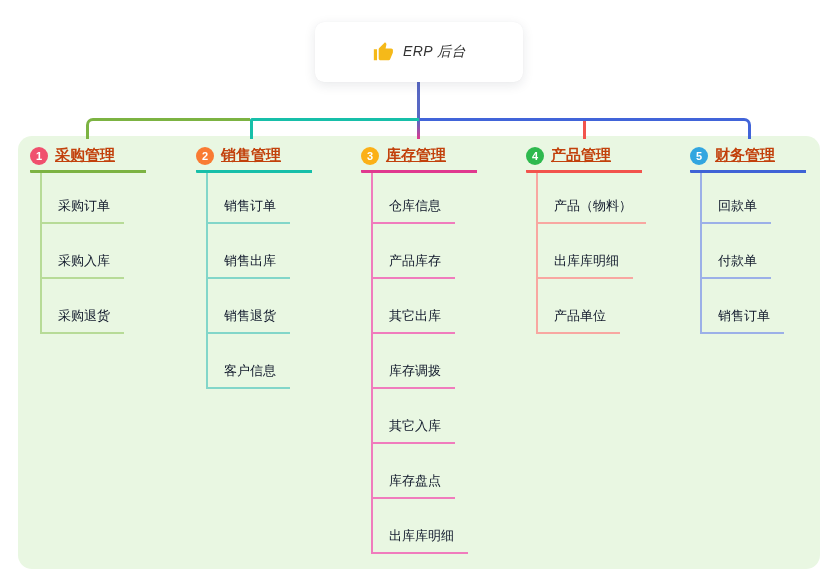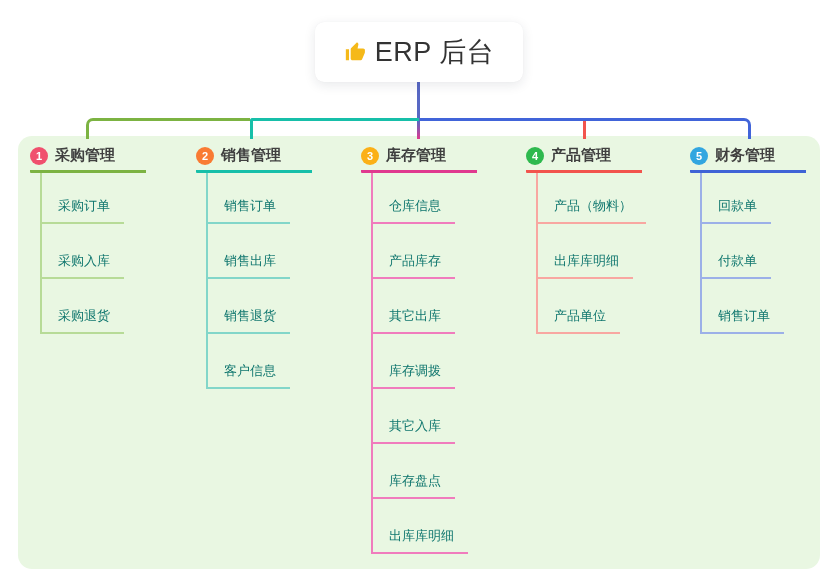--- a/index.html
+++ b/index.html
@@ -11,48 +11,48 @@
   .panel {
     position:absolute; left:18px; top:136px; width:802px; height:433px;
     background:#e9f7e2; border-radius:14px;
   }
   .root-node {
     position:absolute; left:315px; top:22px; width:208px; height:60px;
     background:#ffffff; border-radius:9px;
     box-shadow:0 3px 12px rgba(30,40,60,.10), 0 0 1px rgba(0,0,0,.06);
     display:flex; align-items:center; justify-content:center; gap:9px;
   }
-  .root-title { font-size:27px; font-weight:500; color:#333; letter-spacing:.5px; }
+  .root-title { font-size:14px; font-weight:500; color:#333; letter-spacing:.5px;font-style:italic; }
   .root-icon { display:inline-flex; }
 
   .stem { position:absolute; left:417px; top:82px; width:3px; height:39px; }
   .elbow { position:absolute; top:118px; height:21px; box-sizing:border-box; border-top:3px solid; }
   .elbow-l { border-left:3px solid; }
   .elbow-r { border-right:3px solid; }
   .vdrop { position:absolute; top:121px; width:3px; height:18px; }
 
   .branch-col { position:absolute; top:146px; }
   .branch-header {
     width:116px; display:flex; align-items:center; gap:7px;
     padding-bottom:5px; border-bottom:3px solid var(--line);
     border-bottom-left-radius:1px;
   }
   .badge {
     width:18px; height:18px; border-radius:50%; background:var(--badge);
     color:#fff; font-size:11px; font-weight:bold;
     display:inline-flex; align-items:center; justify-content:center; flex:none;
   }
-  .branch-label { font-size:15px; font-weight:600; color:#404040; white-space:nowrap; }
+  .branch-label { font-size:15px; font-weight:600; color:#c2410c; white-space:nowrap;text-decoration:underline; }
   .children { margin-left:10px; border-left:2px solid var(--child-line); }
   .child {
     box-sizing:border-box; height:55px; width:max-content;
     display:flex; align-items:flex-end;
     padding:0 14px 7px 16px;
     border-bottom:2px solid var(--child-line);
-    font-size:13px; color:#0f766e; white-space:nowrap;
+    font-size:13px; color:#0f172a; white-space:nowrap;
   }
   .child:first-child { height:51px; }
 </style>
 </head>
 <body>
 
 <div class="canvas">
 
   <div class="panel" style="background: rgb(233, 247, 226);"></div>
 

